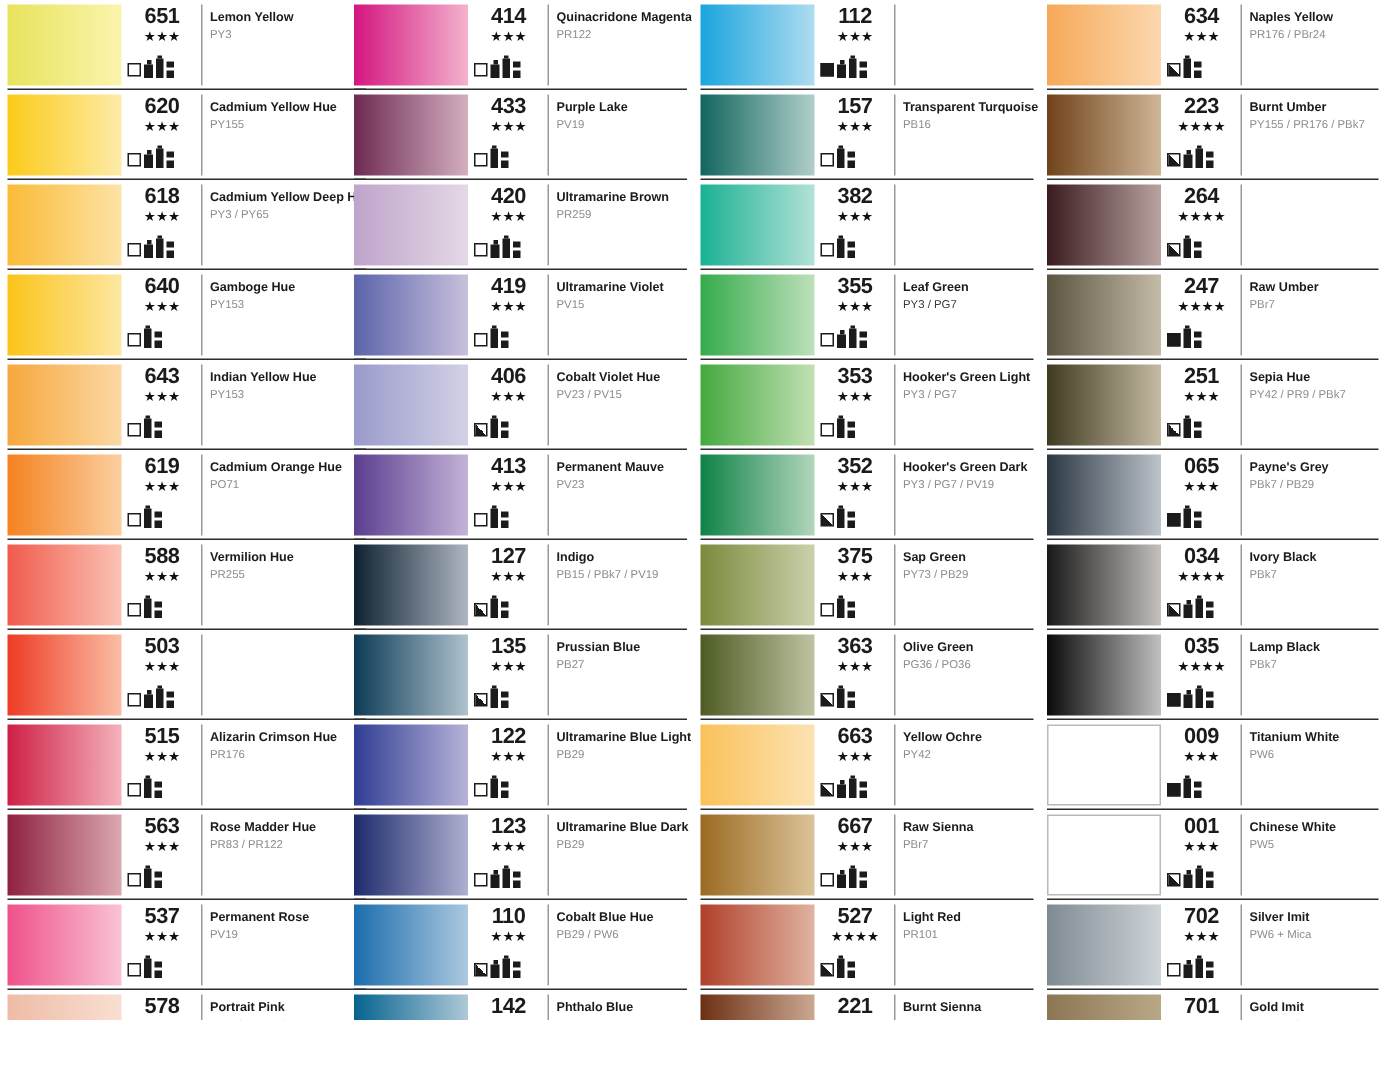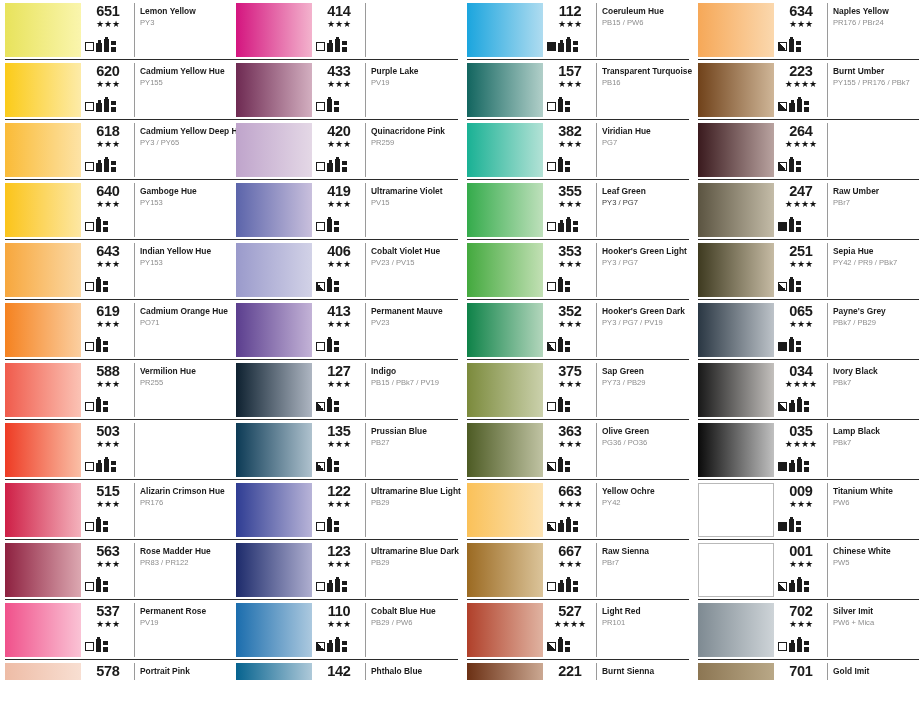--- a/index.html
+++ b/index.html
@@ -413,20 +413,24 @@
             <div class="stars">★★★</div>
             <div class="iconrow">
               <div class="opacity-box transparent"></div>
               <div class="fmt-icons">
                 <span class="ico-pan"></span>
                 <span class="ico-tube"></span>
                 <span class="ico-halfpan"></span>
               </div>
             </div>
           </div>
+          <div class="namebox">
+            <div class="pname">Quinacridone Magenta</div>
+            <div class="pigment">PR122</div>
+          </div>
         </div>
         <div class="swatch-row">
           <div class="swatch" style="background: linear-gradient(to right, rgb(110, 42, 82) 0%, rgb(211, 175, 192) 100%);"></div>
           <div class="meta">
             <div class="code">433</div>
             <div class="stars">★★★</div>
             <div class="iconrow">
               <div class="opacity-box transparent"></div>
               <div class="fmt-icons">
                 <span class="ico-tube"></span>
@@ -447,21 +451,21 @@
             <div class="iconrow">
               <div class="opacity-box transparent"></div>
               <div class="fmt-icons">
                 <span class="ico-pan"></span>
                 <span class="ico-tube"></span>
                 <span class="ico-halfpan"></span>
               </div>
             </div>
           </div>
           <div class="namebox">
-            <div class="pname">Quinacridone Pink</div>
+            <div class="pname">Ultramarine Brown</div>
             <div class="pigment">PR259</div>
           </div>
         </div>
         <div class="swatch-row">
           <div class="swatch" style="background: linear-gradient(to right, rgb(91, 100, 170) 0%, rgb(201, 192, 221) 100%);"></div>
           <div class="meta">
             <div class="code">419</div>
             <div class="stars">★★★</div>
             <div class="iconrow">
               <div class="opacity-box transparent"></div>
@@ -632,24 +636,20 @@
             <div class="stars">★★★</div>
             <div class="iconrow">
               <div class="opacity-box opaque"></div>
               <div class="fmt-icons">
                 <span class="ico-pan"></span>
                 <span class="ico-tube"></span>
                 <span class="ico-halfpan"></span>
               </div>
             </div>
           </div>
-          <div class="namebox">
-            <div class="pname">Coeruleum Hue</div>
-            <div class="pigment">PB15 / PW6</div>
-          </div>
         </div>
         <div class="swatch-row">
           <div class="swatch" style="background: linear-gradient(to right, rgb(18, 101, 95) 0%, rgb(177, 207, 201) 100%);"></div>
           <div class="meta">
             <div class="code">157</div>
             <div class="stars">★★★</div>
             <div class="iconrow">
               <div class="opacity-box transparent"></div>
               <div class="fmt-icons">
                 <span class="ico-tube"></span>
@@ -667,24 +667,20 @@
           <div class="meta">
             <div class="code">382</div>
             <div class="stars">★★★</div>
             <div class="iconrow">
               <div class="opacity-box transparent"></div>
               <div class="fmt-icons">
                 <span class="ico-tube"></span>
                 <span class="ico-halfpan"></span>
               </div>
             </div>
-          </div>
-          <div class="namebox">
-            <div class="pname">Viridian Hue</div>
-            <div class="pigment">PG7</div>
           </div>
         </div>
         <div class="swatch-row">
           <div class="swatch" style="background: linear-gradient(to right, rgb(52, 171, 75) 0%, rgb(190, 224, 187) 100%);"></div>
           <div class="meta">
             <div class="code">355</div>
             <div class="stars">★★★</div>
             <div class="iconrow">
               <div class="opacity-box transparent"></div>
               <div class="fmt-icons">

